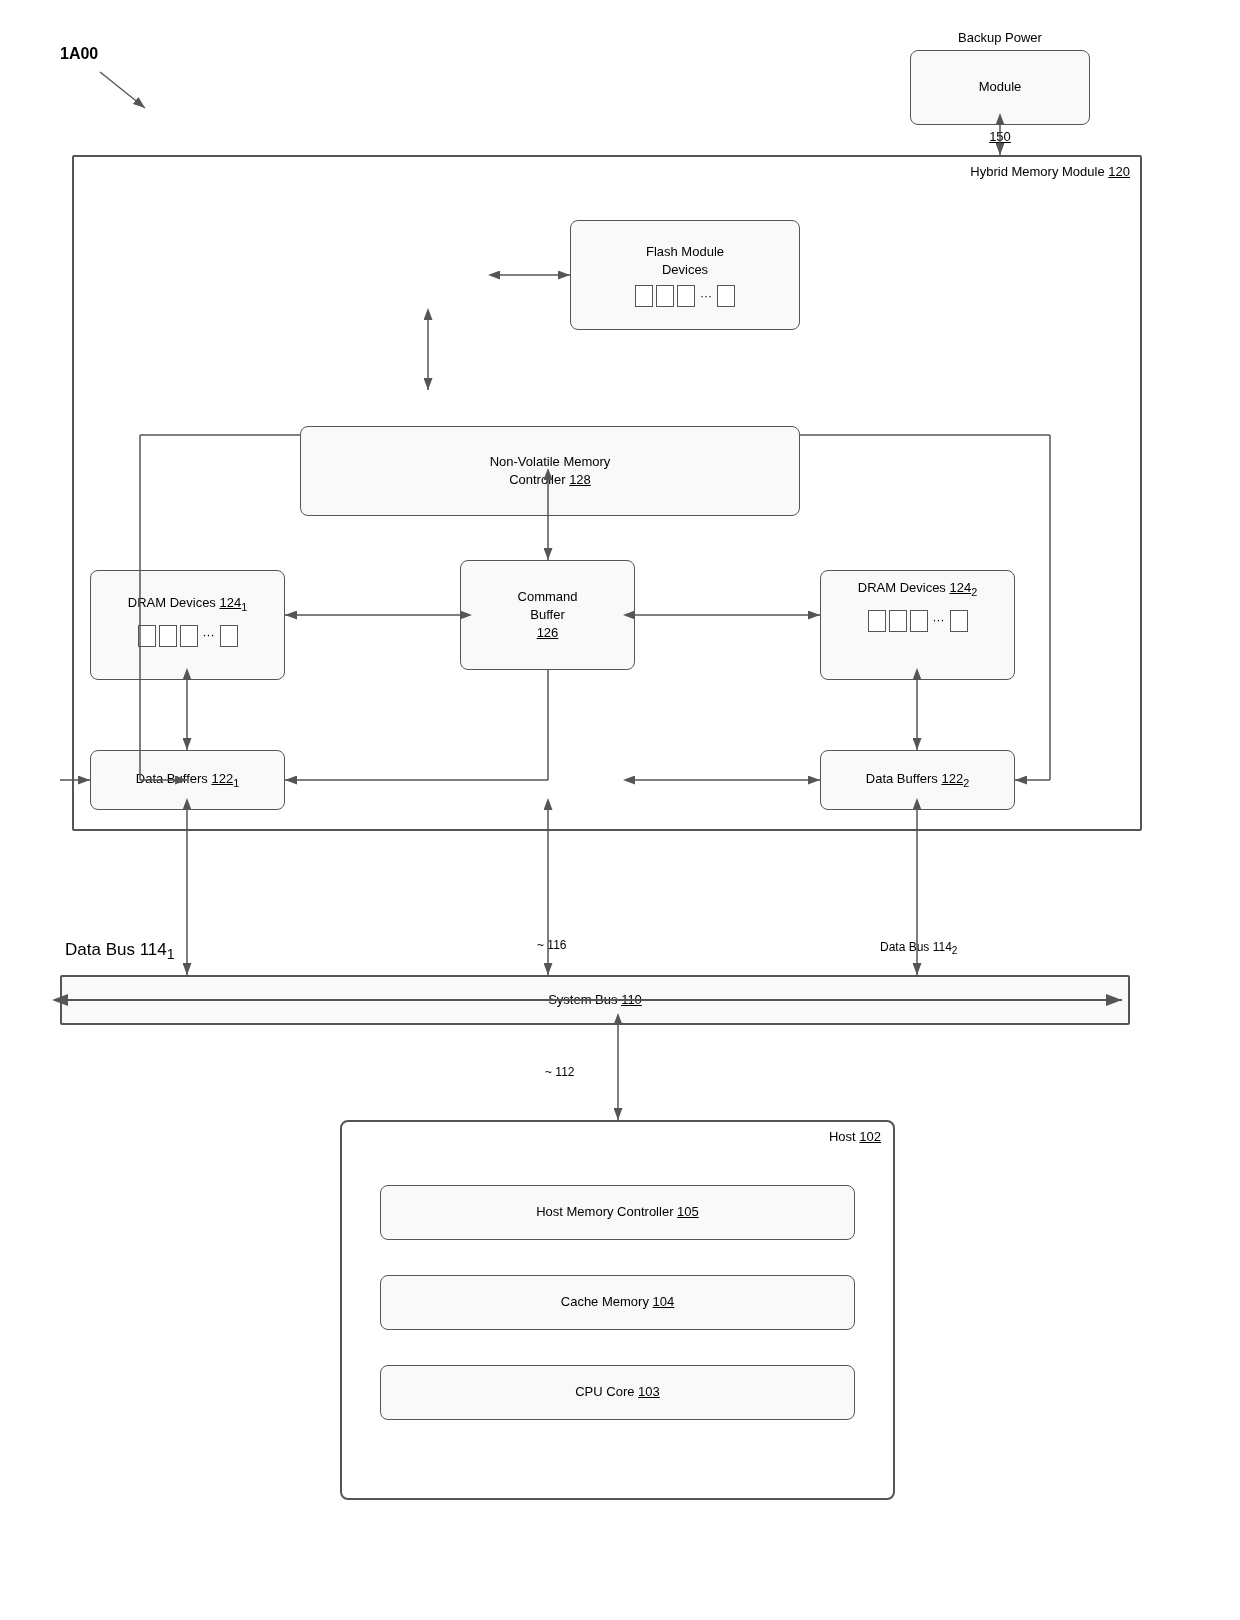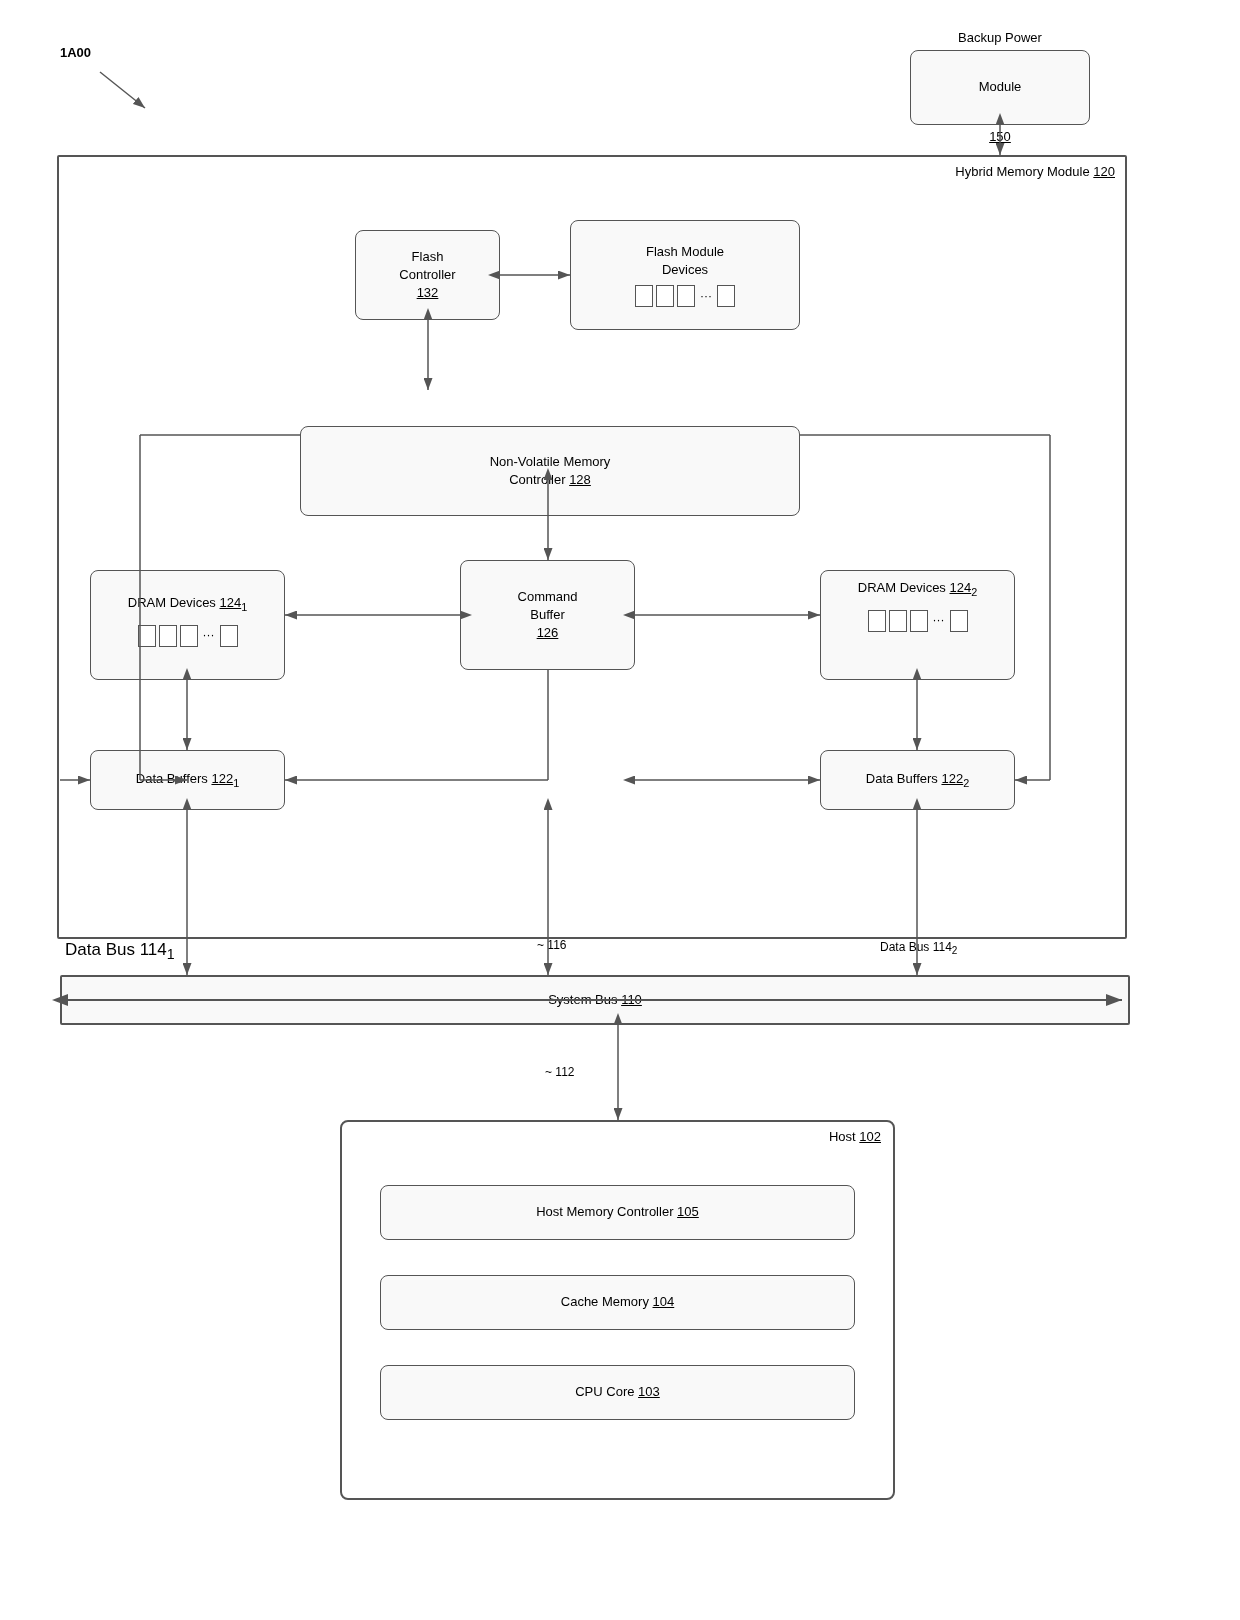--- a/index.html
+++ b/index.html
@@ -49,21 +49,21 @@
       position: absolute;
       top: 0; left: 0;
       width: 1240px;
       height: 1620px;
       pointer-events: none;
     }
 
     
     .fig-label {
       position: absolute;
-      font-size: 13px;
+      font-size: 16px;
       font-weight: bold;
     }
 
     
     .mem-device-group {
       display: flex;
       align-items: center;
       gap: 3px;
     }
     .mem-chip {
@@ -84,31 +84,26 @@
 <div class="diagram-container">
 
   <div class="fig-label" style="left:60px; top:45px;">1A00</div>
 
   <div class="box box-rounded" style="left:910px; top:50px; width:180px; height:75px;gap:31px;">
     <span>Backup Power</span>
     <span>Module</span>
     <span><span class="ref">150</span></span>
   </div>
 
-  <div class="box" style="left:57px; top:155px; width:1070px; height:784px; border: 2px solid #555; background: transparent; justify-content: flex-start; align-items: flex-end; padding: 6px 10px 0 0;">
+  <div class="box" style="left:72px; top:155px; width:1070px; height:676px; border: 2px solid #555; background: transparent; justify-content: flex-start; align-items: flex-end; padding: 6px 10px 0 0;">
     <span style="font-size:13px;">
       <span>Hybrid Memory Module</span> <span class="ref">120</span>
     </span>
   </div>
 
-  <div class="box box-rounded" style="left:355px; top:230px; width:145px; height:90px;">
-    <span>Flash</span>
-    <span>Controller</span>
-    <span class="ref">132</span>
-  </div>
 
   <div class="box box-rounded" style="left:570px; top:220px; width:230px; height:110px;">
     <span>Flash Module</span>
     <span>Devices</span>
     <div class="mem-device-group" style="margin-top:6px;">
       <div class="mem-chip"></div>
       <div class="mem-chip"></div>
       <div class="mem-chip"></div>
       <span class="dots">···</span>
       <div class="mem-chip"></div>

